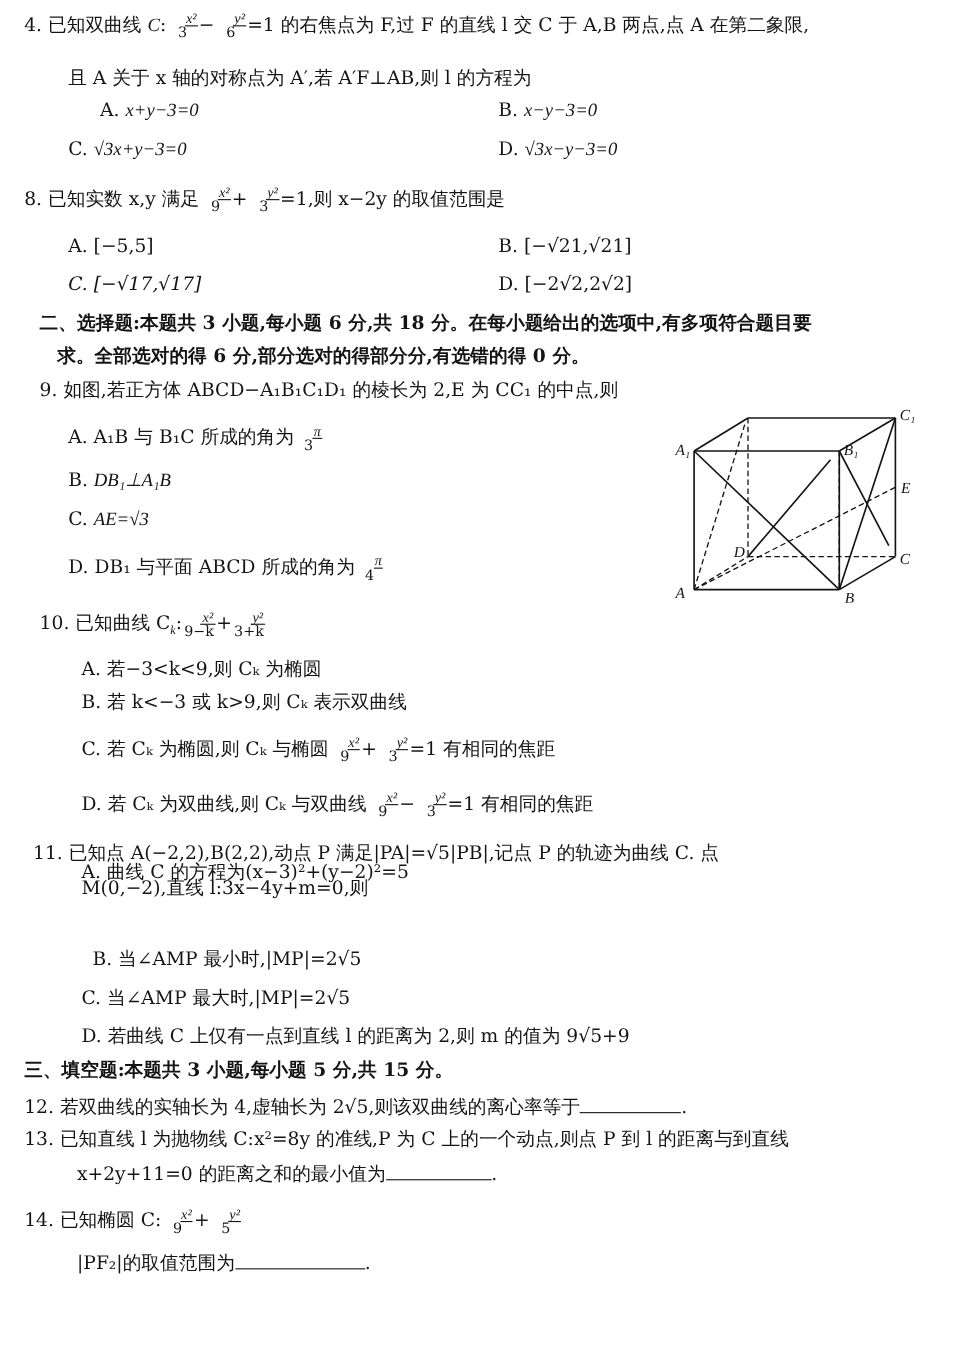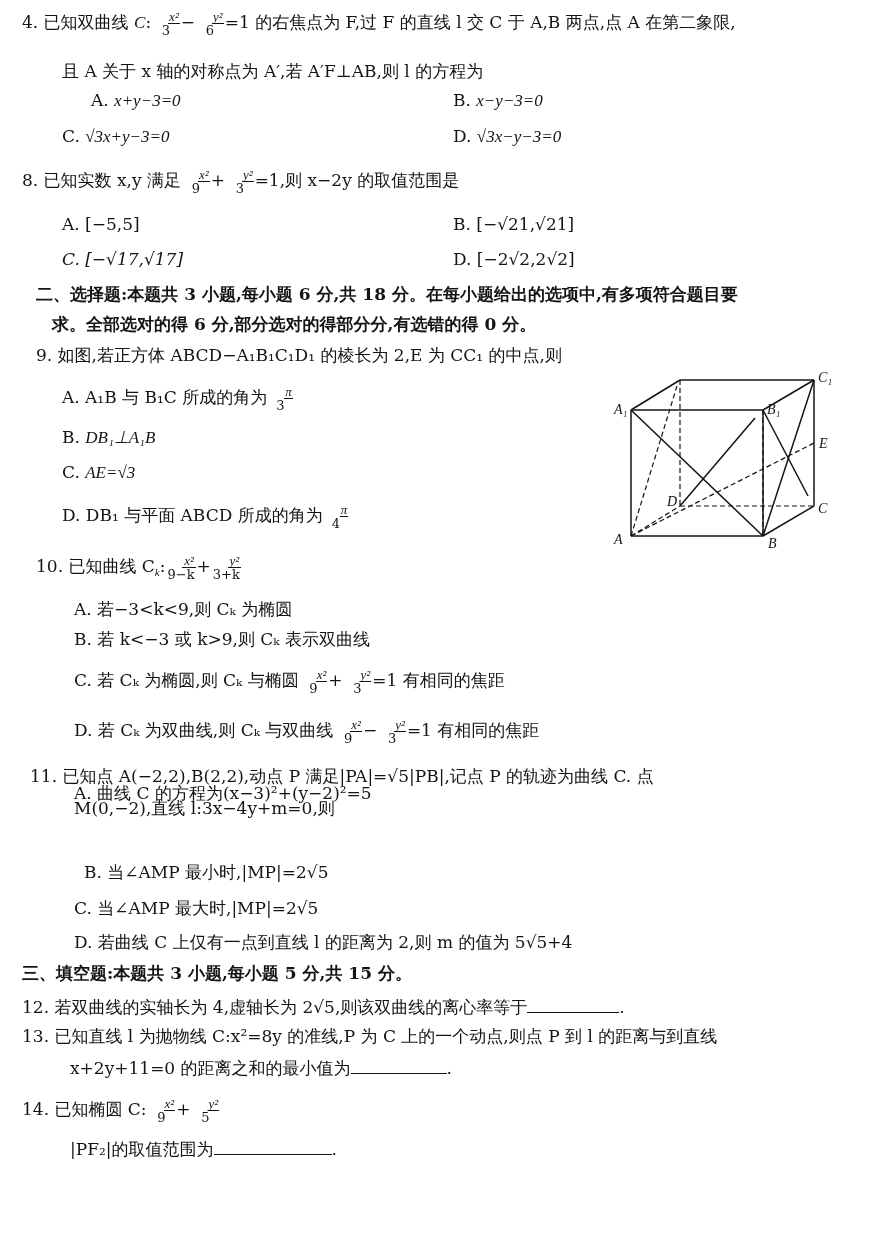--- a/index.html
+++ b/index.html
@@ -95,21 +95,21 @@
 <div class="ln" style="left:74px; top:598px;"><span>A.</span> <span>若−3&lt;k&lt;9,则 Cₖ 为椭圆</span></div>
 <div class="ln" style="left:74px; top:628px;text-align:right;"><span>B.</span> <span>若 k&lt;−3 或 k&gt;9,则 Cₖ 表示双曲线</span></div>
 <div class="ln" style="left:74px; top:668px;"><span>C.</span> <span>若 Cₖ 为椭圆,则 Cₖ 与椭圆</span><span class="frac"><span class="num">x²</span><span class="den">9</span></span><span>+</span><span class="frac"><span class="num">y²</span><span class="den">3</span></span><span>=1 有相同的焦距</span></div>
 <div class="ln" style="left:74px; top:718px;"><span>D.</span> <span>若 Cₖ 为双曲线,则 Cₖ 与双曲线</span><span class="frac"><span class="num">x²</span><span class="den">9</span></span><span>−</span><span class="frac"><span class="num">y²</span><span class="den">3</span></span><span>=1 有相同的焦距</span></div>
 
 <div class="ln" style="left:30px; top:765px;">11. 已知点 A(−2,2),B(2,2),动点 P 满足|PA|=√5|PB|,记点 P 的轨迹为曲线 C. 点</div>
 <div class="ln" style="left:74px; top:797px;">M(0,−2),直线 l:3x−4y+m=0,则</div>
 <div class="ln" style="left:74px; top:782px;"><span>A.</span> <span>曲线 C 的方程为(x−3)²+(y−2)²=5</span></div>
 <div class="ln" style="left:64px; top:861px;margin-left:20px;"><span>B.</span> <span>当∠AMP 最小时,|MP|=2√5</span></div>
 <div class="ln" style="left:74px; top:897px;"><span>C.</span> <span>当∠AMP 最大时,|MP|=2√5</span></div>
-<div class="ln" style="left:74px; top:931px;"><span>D.</span> <span>若曲线 C 上仅有一点到直线 l 的距离为 2,则 m 的值为 5√5+4</span></div>
+<div class="ln" style="left:74px; top:931px;"><span>D.</span> <span>若曲线 C 上仅有一点到直线 l 的距离为 2,则 m 的值为 9√5+9</span></div>
 
 <div class="ln bold" style="left:22px; top:962px;">三、填空题:本题共 3 小题,每小题 5 分,共 15 分。</div>
 
 <div class="ln" style="left:22px; top:996px;">
   <span>12. 若双曲线的实轴长为 4,虚轴长为 2√5,则该双曲线的离心率等于</span><span class="blank" style="width:92px;"></span><span>.</span>
 </div>
 
 <div class="ln" style="left:22px; top:1025px;">13. 已知直线 l 为抛物线 C:x²=8y 的准线,P 为 C 上的一个动点,则点 P 到 l 的距离与到直线</div>
 <div class="ln" style="left:70px; top:1057px;">
   <span>x+2y+11=0 的距离之和的最小值为</span><span class="blank" style="width:96px;"></span><span>.</span>

